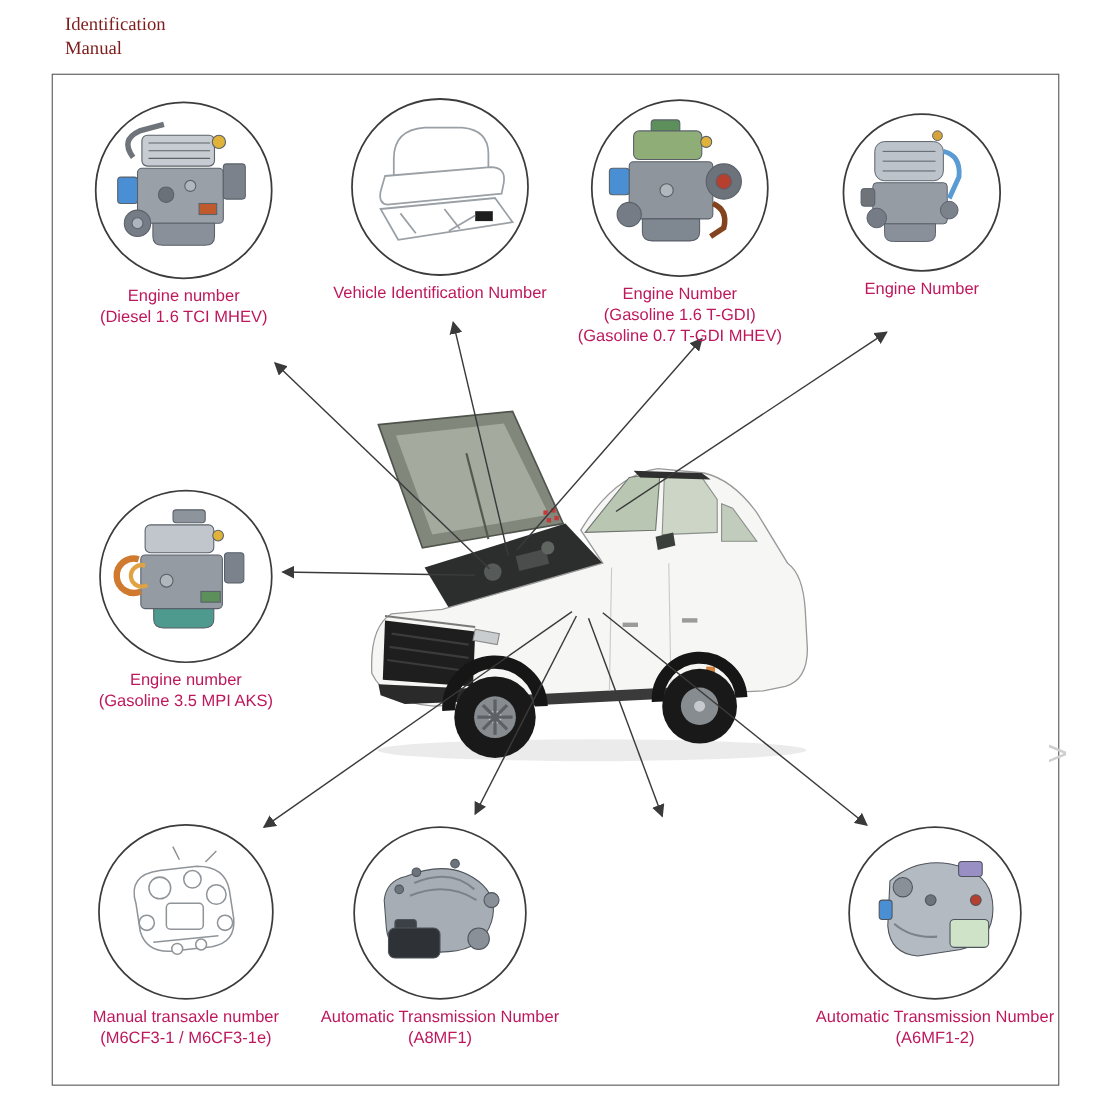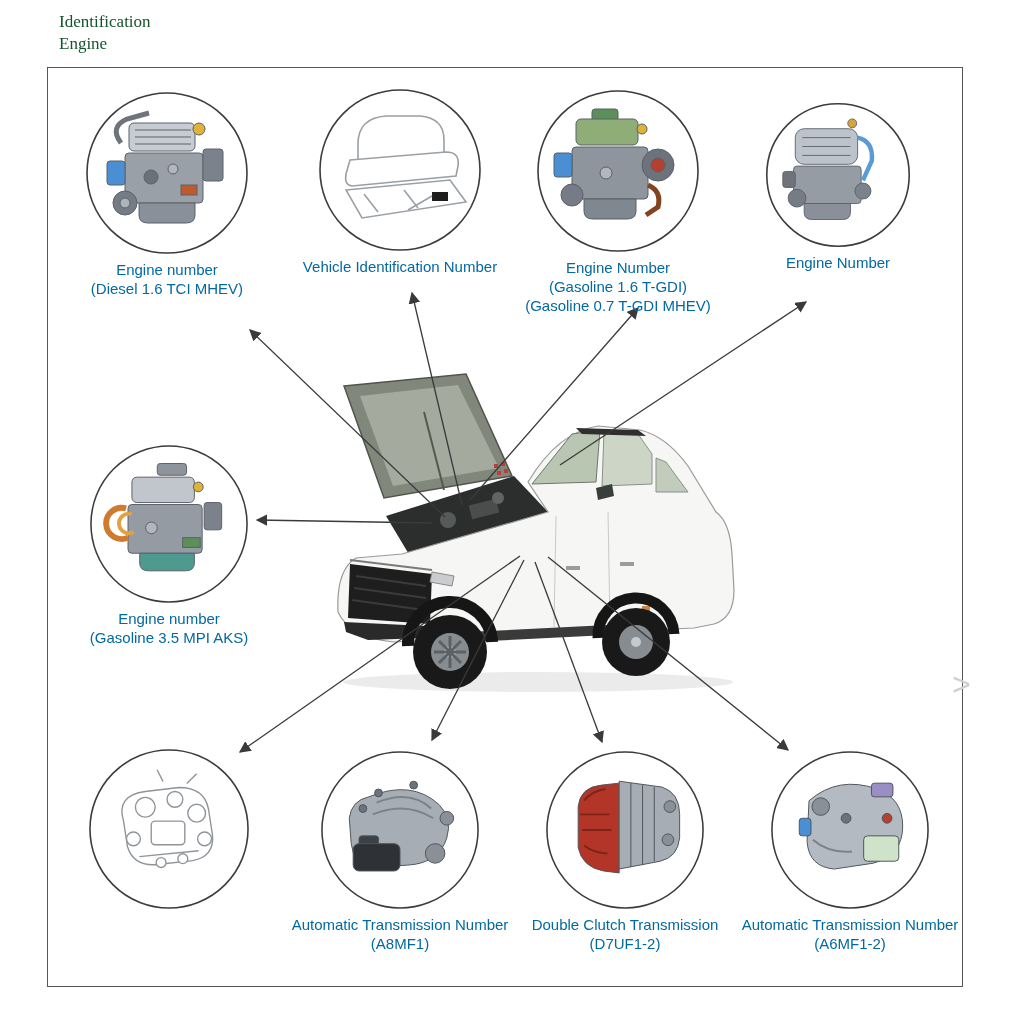--- a/index.html
+++ b/index.html
@@ -1,34 +1,34 @@
 <!DOCTYPE html>
 <html><head>
 <meta charset="utf-8">
 <style>
   html,body{margin:0;padding:0;background:#fff;}
   .page{position:relative;width:1017px;height:1017px;background:#ffffff;overflow:hidden;
         font-family:"Liberation Sans",sans-serif;color:#1b1b1b;}
-  .corner-text{position:absolute;font-family:"Liberation Serif",serif;font-size:17px;color:#14532d;}
+  .corner-text{position:absolute;font-family:"Liberation Serif",serif;font-size:17px;color:#7f1d1d;}
   .frame{position:absolute;left:47px;top:67px;width:914px;height:918px;border:1px solid #565656;background:#fff;}
   .st{position:absolute;text-align:center;}
   .circ{display:block;}
-  .lbl{font-size:15px;line-height:19px;margin-top:5px;color:#0369a1;}
+  .lbl{font-size:15px;line-height:19px;margin-top:5px;color:#be185d;}
   .lbl div{white-space:nowrap;}
   .arrows{position:absolute;left:0;top:0;pointer-events:none;}
   .car{position:absolute;left:298px;top:370px;}
   .chev{position:absolute;left:952px;top:668px;font-size:32px;color:#cfcfcf;line-height:32px;cursor:pointer;}
 </style>
 </head>
 <body>
 
 <div class="page">
 
   <div class="corner-text" style="left:59px;top:12px;">Identification</div>
-  <div class="corner-text" style="left:59px;top:34px;">Engine</div>
+  <div class="corner-text" style="left:59px;top:34px;">Manual</div>
 
   <div class="frame"></div>
 
   <svg class="car" width="440" height="330" viewBox="0 0 440 330">
     <ellipse cx="240" cy="312" rx="195" ry="10" fill="#000000" opacity="0.08"></ellipse>
 
     <polygon points="46,16 168,4 214,106 86,128" fill="#81877b" stroke="#4f544c" stroke-width="1.5"></polygon>
     <polygon points="62,26 160,15 201,98 95,116" fill="#a4aa9e"></polygon>
     <line x1="146" y1="120" x2="126" y2="42" stroke="#55584f" stroke-width="2"></line>
     <g fill="#c23b3b">
@@ -226,20 +226,24 @@
           <circle cx="110" cy="66" r="9"></circle>
         <circle cx="46" cy="92" r="7"></circle>
           <circle cx="118" cy="92" r="7"></circle>
         <rect x="64" y="74" width="34" height="24" rx="4"></rect>
         <line x1="52" y1="110" x2="112" y2="104"></line>
         <circle cx="74" cy="116" r="5"></circle>
           <circle cx="96" cy="112" r="5"></circle>
         <path d="M100,36 l10,-10 M76,34 l-6,-12" fill="none"></path>
       </g>
     </svg>
+    <div class="lbl" style="width:300px;margin-left:-69px">
+      <div>Manual transaxle number</div>
+      <div>(M6CF3-1 / M6CF3-1e)</div>
+    </div>
   </div>
 
   <div class="st" style="left:320px;top:750px;width:160px">
     <svg class="circ" width="160" height="160" viewBox="0 0 164 164">
       <circle cx="82" cy="82" r="80" fill="#fff" stroke="#3c3c3c" stroke-width="1.6"></circle>
       <g stroke="#4e545b" stroke-width="1">
         <path d="M50,48 q44,-18 72,8 q14,14 8,34 q-8,26 -40,28 l-34,2 q-22,-2 -24,-24 l-2,-26 q2,-18 20,-22 z" fill="#a7adb5"></path>
         <path d="M58,54 q34,-14 56,6 M54,66 q34,-14 62,4" fill="none" stroke="#7c828a" stroke-width="2"></path>
         <rect x="40" y="88" width="20" height="10" rx="3" fill="#3c4147"></rect>
         <rect x="34" y="96" width="48" height="28" rx="6" fill="#2e3237"></rect>
@@ -249,39 +253,20 @@
           <circle cx="60" cy="44" r="4" fill="#6d737a"></circle>
           <circle cx="96" cy="36" r="4" fill="#6d737a"></circle>
       </g>
     </svg>
     <div class="lbl" style="width:300px;margin-left:-70px">
       <div>Automatic Transmission Number</div>
       <div>(A8MF1)</div>
     </div>
   </div>
 
-  <div class="st" style="left:545px;top:750px;width:160px">
-    <svg class="circ" width="160" height="160" viewBox="0 0 164 164">
-      <circle cx="82" cy="82" r="80" fill="#fff" stroke="#3c3c3c" stroke-width="1.6"></circle>
-      <g stroke="#4e545b" stroke-width="1">
-        <path d="M34,58 q2,-20 24,-22 l18,-2 v92 l-16,-2 q-22,-4 -26,-24 z" fill="#b23527"></path>
-        <path d="M40,52 q8,-10 22,-12 M36,66 h30 M38,82 h30 M40,98 q10,8 24,8" fill="none" stroke="#7d241a" stroke-width="2"></path>
-        <path d="M76,32 l44,6 q18,6 18,28 v24 q-2,20 -20,24 l-42,8 z" fill="#a7adb5"></path>
-        <line x1="88" y1="34" x2="88" y2="120"></line>
-        <line x1="100" y1="36" x2="100" y2="118"></line>
-        <line x1="112" y1="38" x2="112" y2="114"></line>
-        <circle cx="128" cy="58" r="6" fill="#8a9098"></circle>
-        <circle cx="126" cy="92" r="6" fill="#8a9098"></circle>
-      </g>
-    </svg>
-    <div class="lbl" style="width:300px;margin-left:-70px">
-      <div>Double Clutch Transmission</div>
-      <div>(D7UF1-2)</div>
-    </div>
-  </div>
 
   <div class="st" style="left:770px;top:750px;width:160px">
     <svg class="circ" width="160" height="160" viewBox="0 0 164 164">
       <circle cx="82" cy="82" r="80" fill="#fff" stroke="#3c3c3c" stroke-width="1.6"></circle>
       <g stroke="#4e545b" stroke-width="1">
         <path d="M40,52 q30,-26 70,-12 q26,10 26,38 q0,30 -30,38 l-40,6 q-26,-2 -28,-28 z" fill="#b4bac2"></path>
         <rect x="96" y="88" width="36" height="26" rx="4" fill="#cfe3c8"></rect>
         <rect x="104" y="34" width="22" height="14" rx="3" fill="#9a8fc4"></rect>
         <circle cx="52" cy="58" r="9" fill="#8a9098"></circle>
         <path d="M44,92 q16,14 40,12" fill="none" stroke="#7c828a" stroke-width="2"></path>

